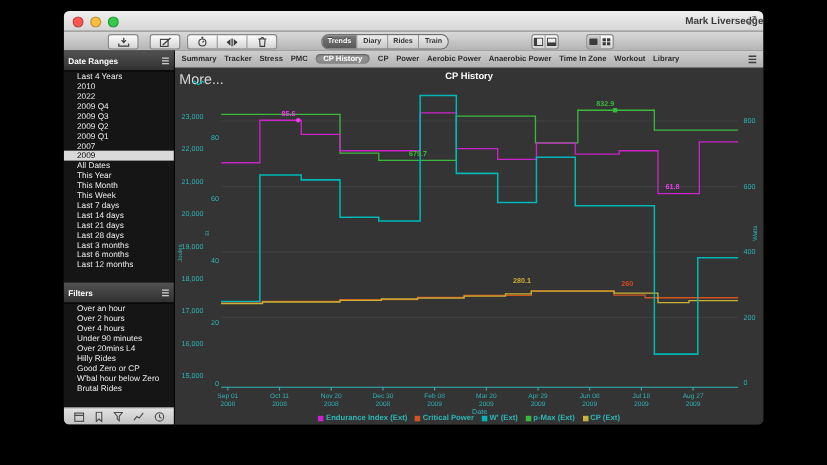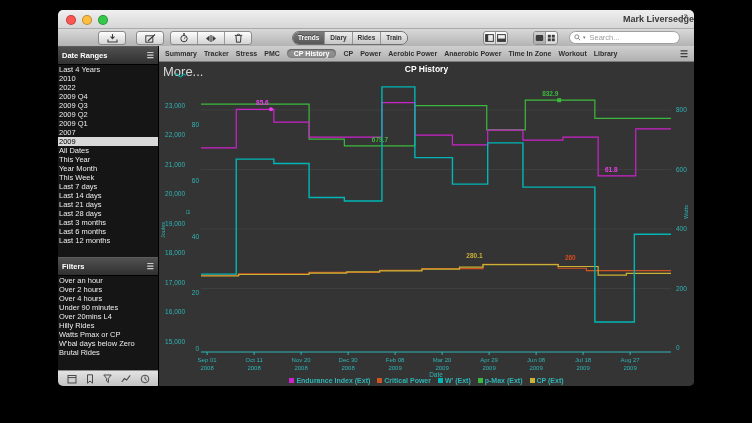--- a/index.html
+++ b/index.html
@@ -37,21 +37,21 @@
                 color:#444;font-family:"Liberation Sans",sans-serif;}
   .search input::placeholder{color:#9b9b9b;}
   .caret{font-size:5px;color:#777;line-height:11px;}
   
   .content{position:absolute;top:36px;left:0;right:0;bottom:0;}
   .sidebar{position:absolute;left:0;top:0;width:100px;height:100%;background:#151515;border-right:1px solid #000;}
   .side-header{height:13px;background:linear-gradient(#505050,#303030);color:#fff;font-size:7.5px;
                font-weight:bold;line-height:13px;padding:2px 4px;display:flex;justify-content:space-between;
                border-top:1px solid #5c5c5c;border-bottom:1px solid #000;}
   .side-burger{color:#ccc;font-size:8px;line-height:13px;}
-  .side-item{height:9px;line-height:9px;font-size:7.5px;color:#ececec;padding-left:1px;white-space:nowrap;overflow:hidden;}
+  .side-item{height:9px;line-height:9px;font-size:7.5px;color:#ececec;padding-left:12px;white-space:nowrap;overflow:hidden;}
   .side-item.selected{background:#d9d9d9;color:#000;}
   .filters-block{position:absolute;top:211px;left:0;right:0;}
   .side-bottom{position:absolute;bottom:0;left:0;right:0;height:15px;
                background:linear-gradient(#e3e3e3,#c3c3c3);border-top:1px solid #8a8a8a;
                display:flex;align-items:center;justify-content:center;gap:9px;}
   
   .main{position:absolute;left:101px;right:0;top:0;bottom:0;}
   .chart-tabs{height:15px;background:linear-gradient(#cfcfcf,#b1b1b1);border-bottom:1px solid #7c7c7c;
               display:flex;align-items:center;padding:0 6px;gap:7px;font-size:7px;font-weight:bold;color:#2e2e2e;}
   .chart-tab{white-space:nowrap;}
@@ -150,28 +150,20 @@
       <div class="tb-seg small">
         <svg width="9" height="8" viewBox="0 0 9 8">
           <rect x="0.8" y="0.8" width="3" height="2.8" fill="#3c3c3c"></rect>
             <rect x="4.8" y="0.8" width="3" height="2.8" fill="#3c3c3c"></rect>
           <rect x="0.8" y="4.4" width="3" height="2.8" fill="#3c3c3c"></rect>
             <rect x="4.8" y="4.4" width="3" height="2.8" fill="#3c3c3c"></rect>
         </svg>
       </div>
     </div>
 
-    <div class="search">
-      <svg width="7" height="7" viewBox="0 0 7 7">
-        <circle cx="2.8" cy="2.8" r="2" stroke="#8a8a8a" fill="none"></circle>
-        <path d="M4.3,4.3 L6.2,6.2" stroke="#8a8a8a" stroke-width="1"></path>
-      </svg>
-      <span class="caret">▾</span>
-      <input type="text" placeholder="Search..." style="">
-    </div>
   </div>
 
   <div class="content">
 
     <div class="sidebar">
       <div class="side-header">
         <span>Date Ranges</span>
         <span class="side-burger">☰</span>
       </div>
       <div id="date-ranges-list">
@@ -179,21 +171,21 @@
           <div class="side-item">2010</div>
           <div class="side-item">2022</div>
           <div class="side-item">2009 Q4</div>
           <div class="side-item">2009 Q3</div>
           <div class="side-item">2009 Q2</div>
           <div class="side-item">2009 Q1</div>
           <div class="side-item">2007</div>
           <div class="side-item selected">2009</div>
           <div class="side-item">All Dates</div>
           <div class="side-item">This Year</div>
-          <div class="side-item">Year Month</div>
+          <div class="side-item">This Month</div>
           <div class="side-item">This Week</div>
           <div class="side-item">Last 7 days</div>
           <div class="side-item">Last 14 days</div>
           <div class="side-item">Last 21 days</div>
           <div class="side-item">Last 28 days</div>
           <div class="side-item">Last 3 months</div>
           <div class="side-item">Last 6 months</div>
           <div class="side-item">Last 12 months</div>
         </div>
 
@@ -202,22 +194,22 @@
           <span>Filters</span>
           <span class="side-burger">☰</span>
         </div>
         <div id="filters-list">
             <div class="side-item">Over an hour</div>
             <div class="side-item">Over 2 hours</div>
             <div class="side-item">Over 4 hours</div>
             <div class="side-item">Under 90 minutes</div>
             <div class="side-item">Over 20mins L4</div>
             <div class="side-item">Hilly Rides</div>
-            <div class="side-item">Watts Pmax or CP</div>
-            <div class="side-item">W'bal days below Zero</div>
+            <div class="side-item">Good Zero or CP</div>
+            <div class="side-item">W'bal hour below Zero</div>
             <div class="side-item">Brutal Rides</div>
           </div>
       </div>
 
       <div class="side-bottom">
         <svg width="10" height="10" viewBox="0 0 10 10">
           <rect x="1" y="1.5" width="8" height="7.5" stroke="#4a4a4a" fill="none"></rect>
           <path d="M1,3.6 h8" stroke="#4a4a4a"></path>
         </svg>
         <svg width="8" height="10" viewBox="0 0 8 10">

